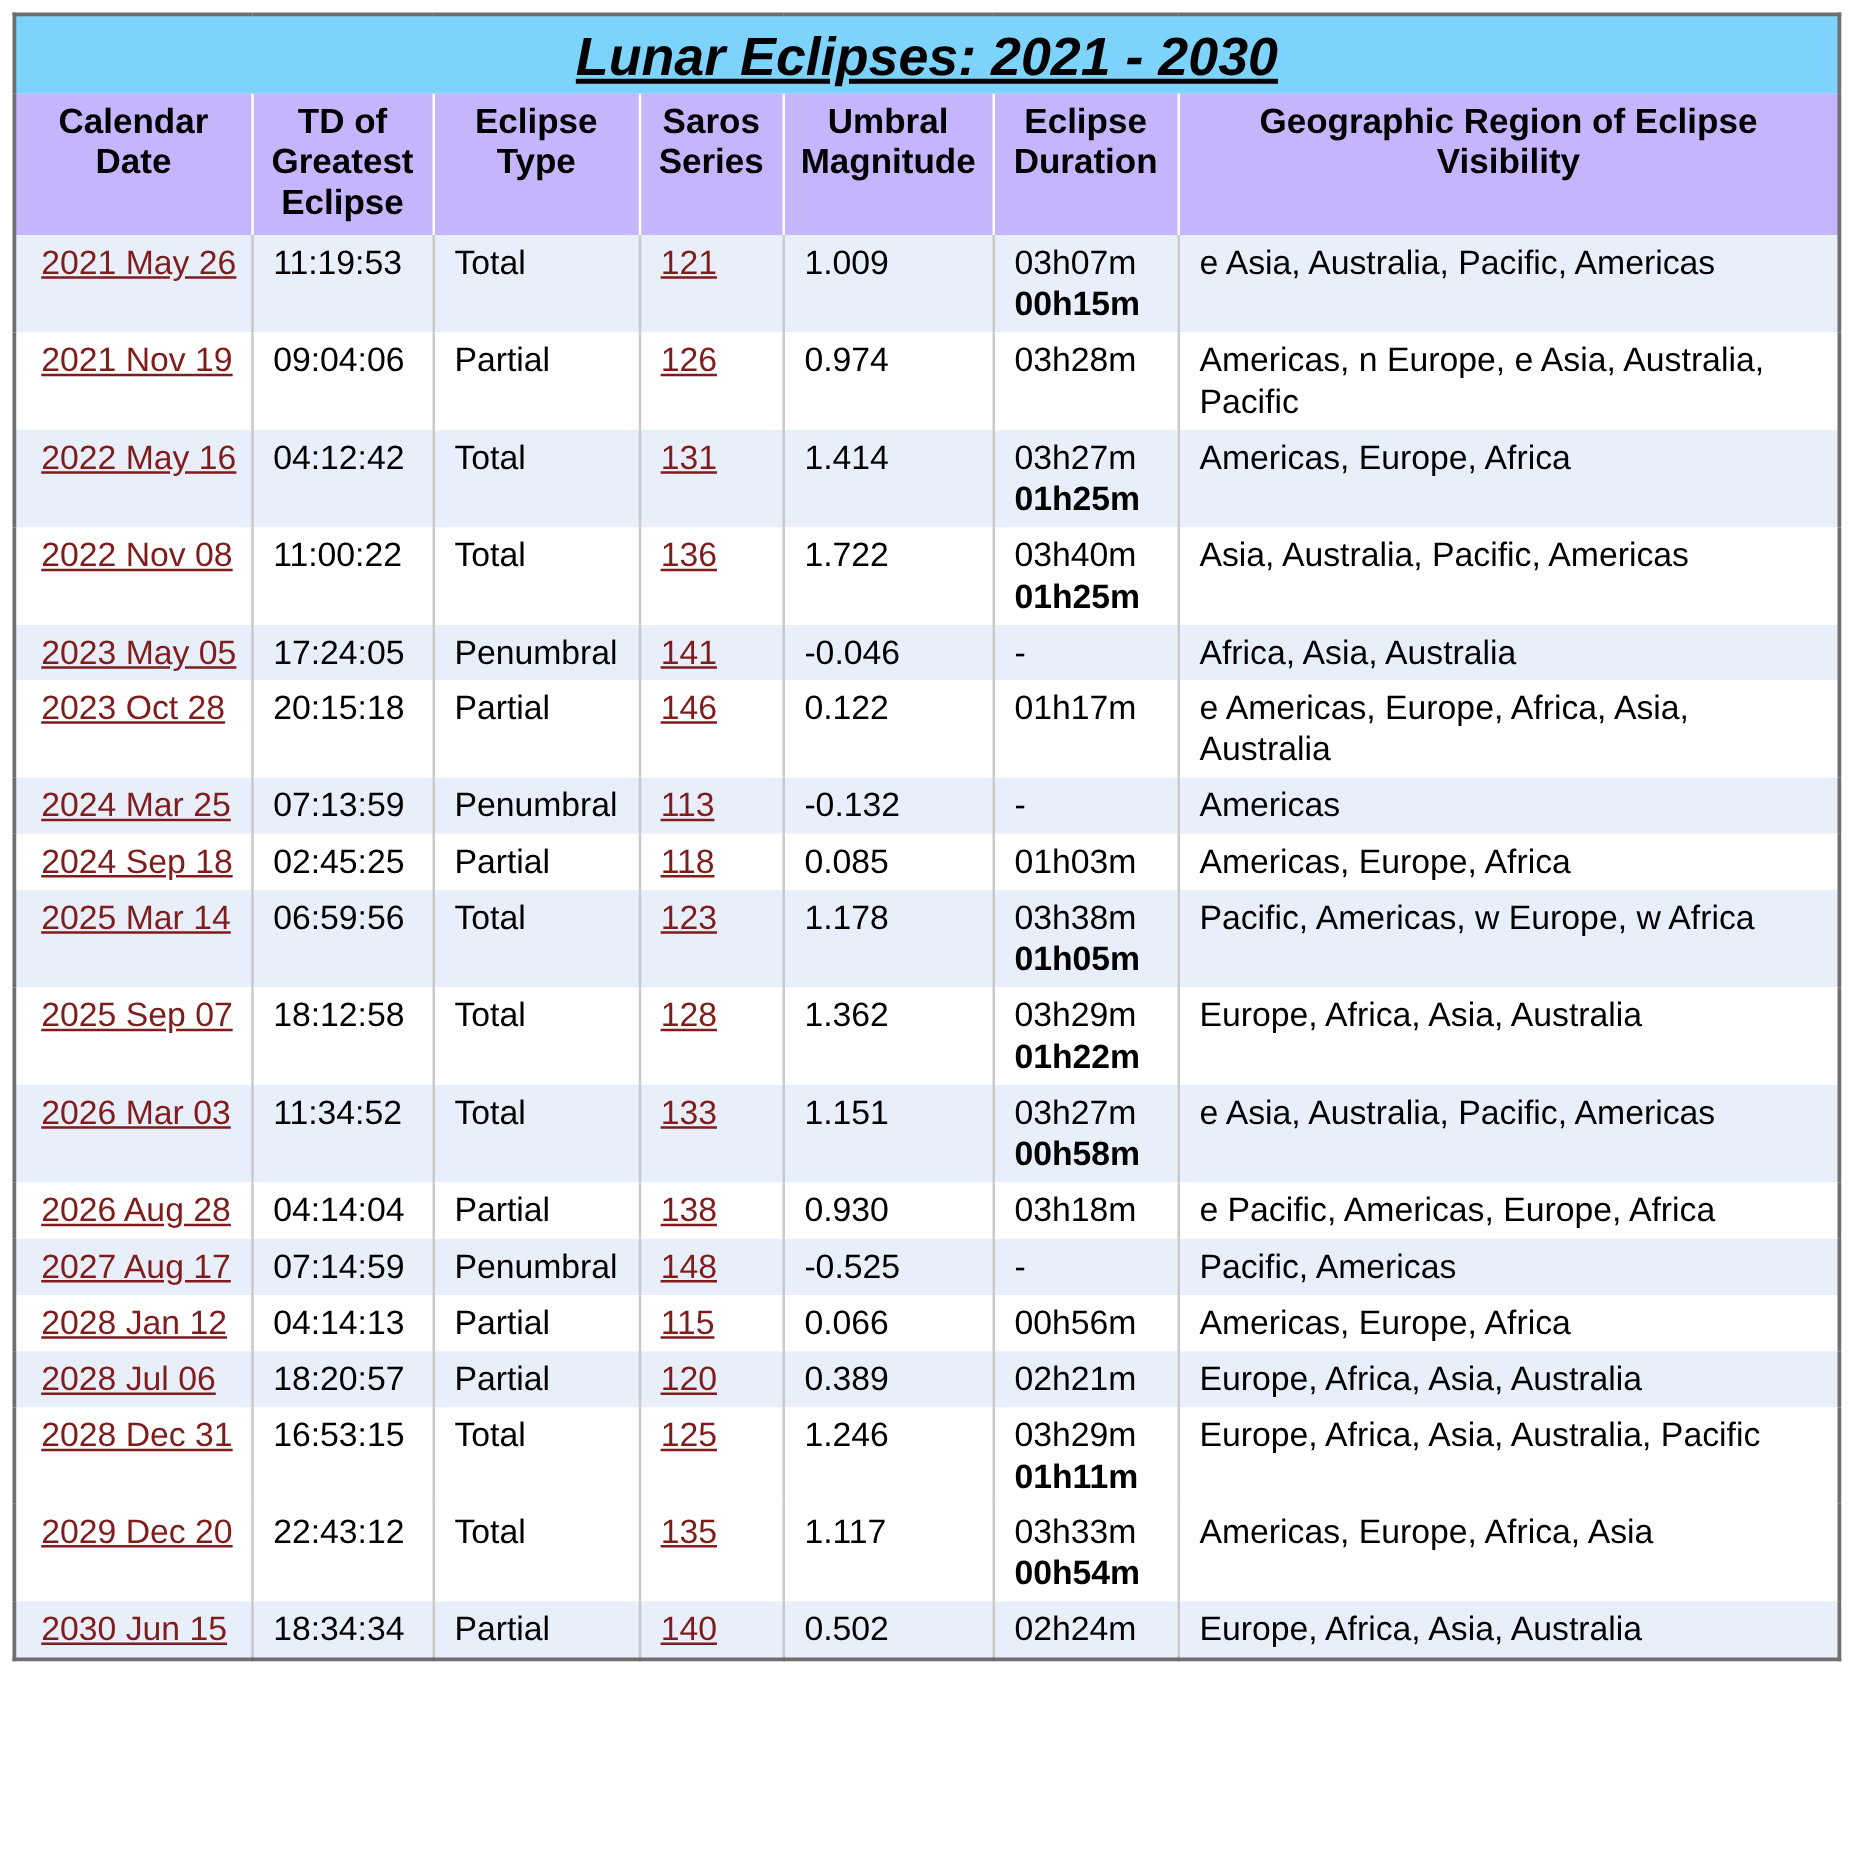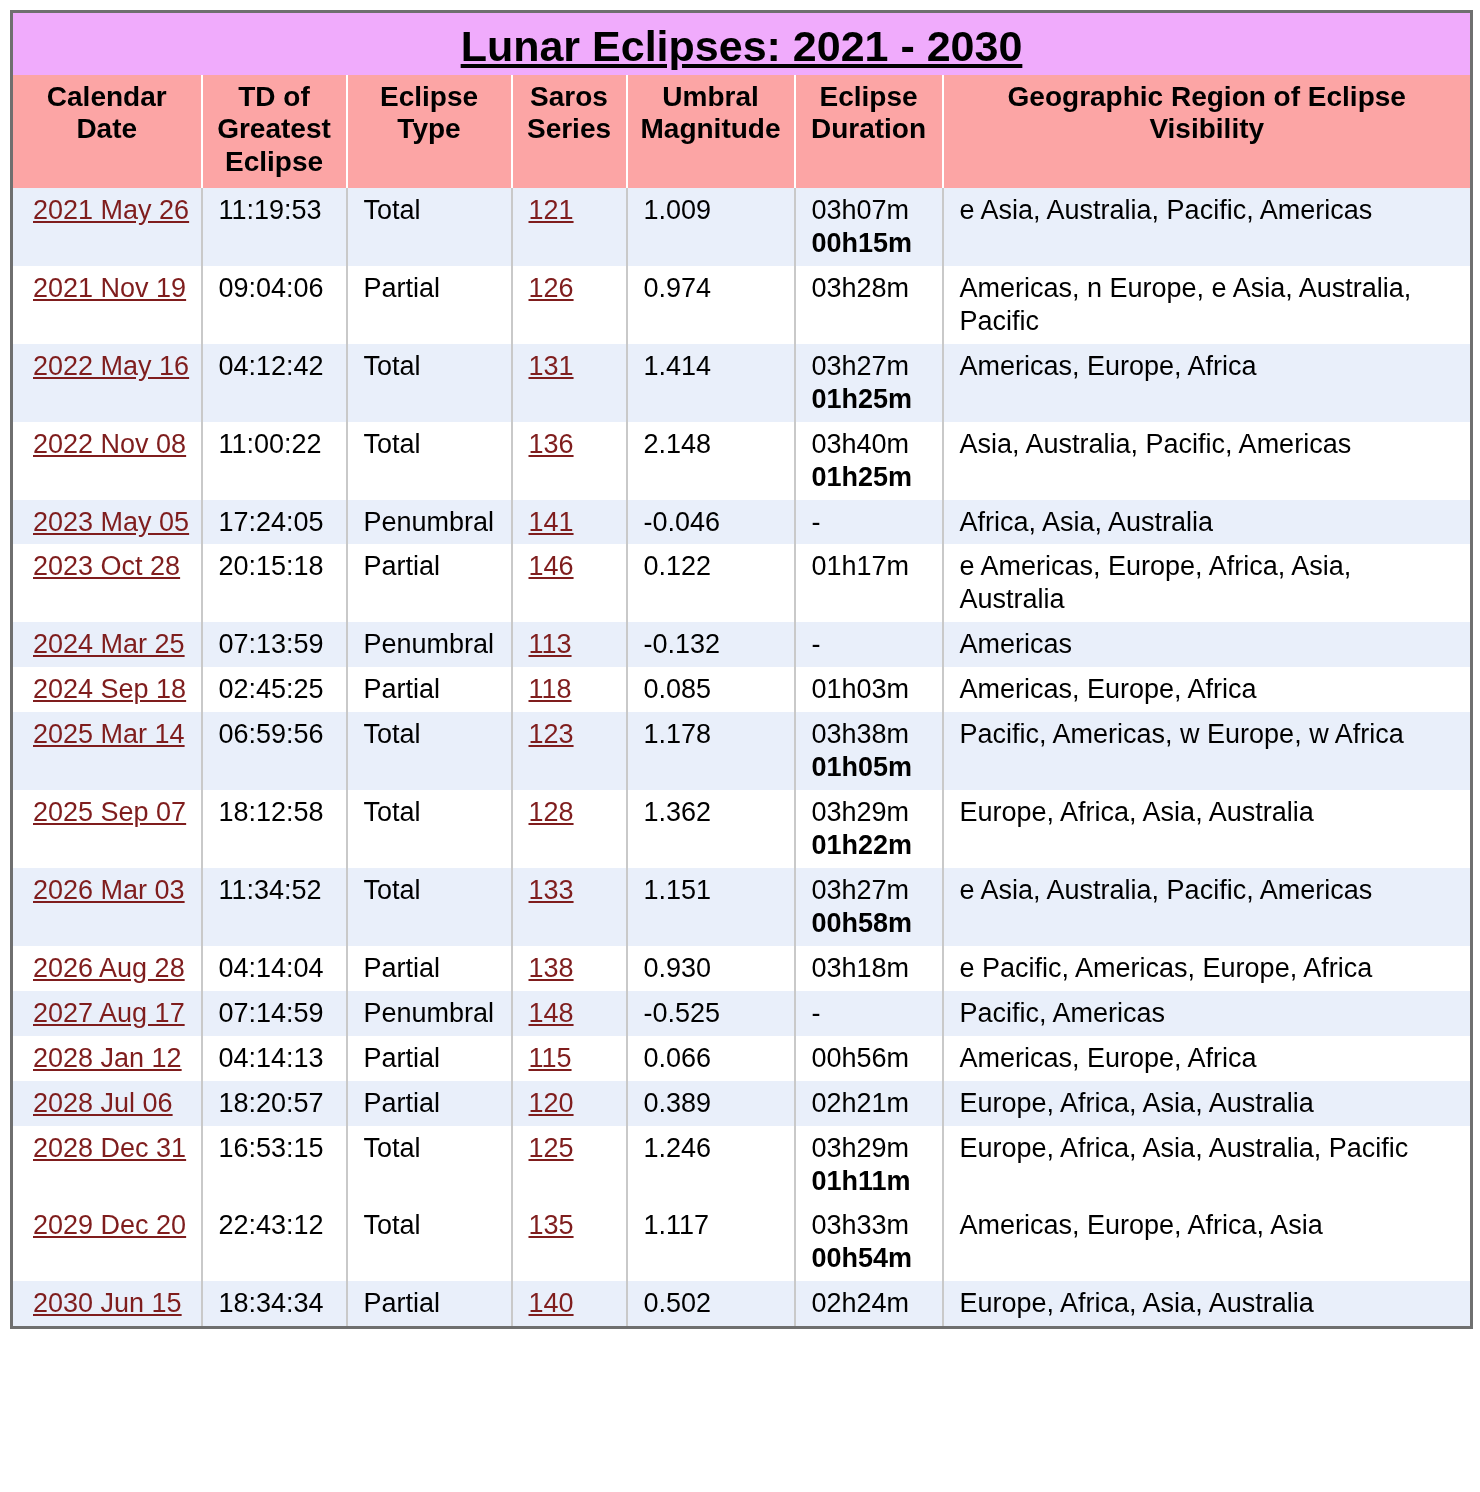--- a/index.html
+++ b/index.html
@@ -11,30 +11,31 @@
   }
   .page-wrap { padding: 10px; }
   table.eclipse-table {
     border-collapse: collapse;
     table-layout: fixed;
     width: 1460px;
     border: 3px solid #6f6f6f;
   }
   
   th.title-cell {
-    background: #f0abfc;
+    background: #7dd3fc;
     font-size: 43px;
     font-weight: bold;
     padding: 8px 4px 2px 4px;
     line-height: 1.2;
+    font-style: italic;
   }
   th.title-cell .title-text { text-decoration: underline; }
   
   thead th.col-head {
-    background: #fca5a5;
+    background: #c4b5fd;
     font-size: 28px;
     font-weight: bold;
     text-align: center;
     vertical-align: top;
     padding: 6px 12px 10px 12px;
     line-height: 1.16;
     border-left: 2px solid #ffffff;
   }
   thead th.col-head:first-child { border-left: none; }
   
@@ -111,21 +112,21 @@
           <td><a class="red-link" href="#">131</a></td>
           <td>1.414</td>
           <td><span>03h27m</span><br><b>01h25m</b></td>
           <td>Americas, Europe, Africa</td>
         </tr>
         <tr>
           <td><a class="red-link" href="#">2022 Nov 08</a></td>
           <td>11:00:22</td>
           <td>Total</td>
           <td><a class="red-link" href="#">136</a></td>
-          <td>2.148</td>
+          <td>1.722</td>
           <td><span>03h40m</span><br><b>01h25m</b></td>
           <td>Asia, Australia, Pacific, Americas</td>
         </tr>
         <tr class="alt">
           <td><a class="red-link" href="#">2023 May 05</a></td>
           <td>17:24:05</td>
           <td>Penumbral</td>
           <td><a class="red-link" href="#">141</a></td>
           <td>-0.046</td>
           <td><span>-</span></td>

